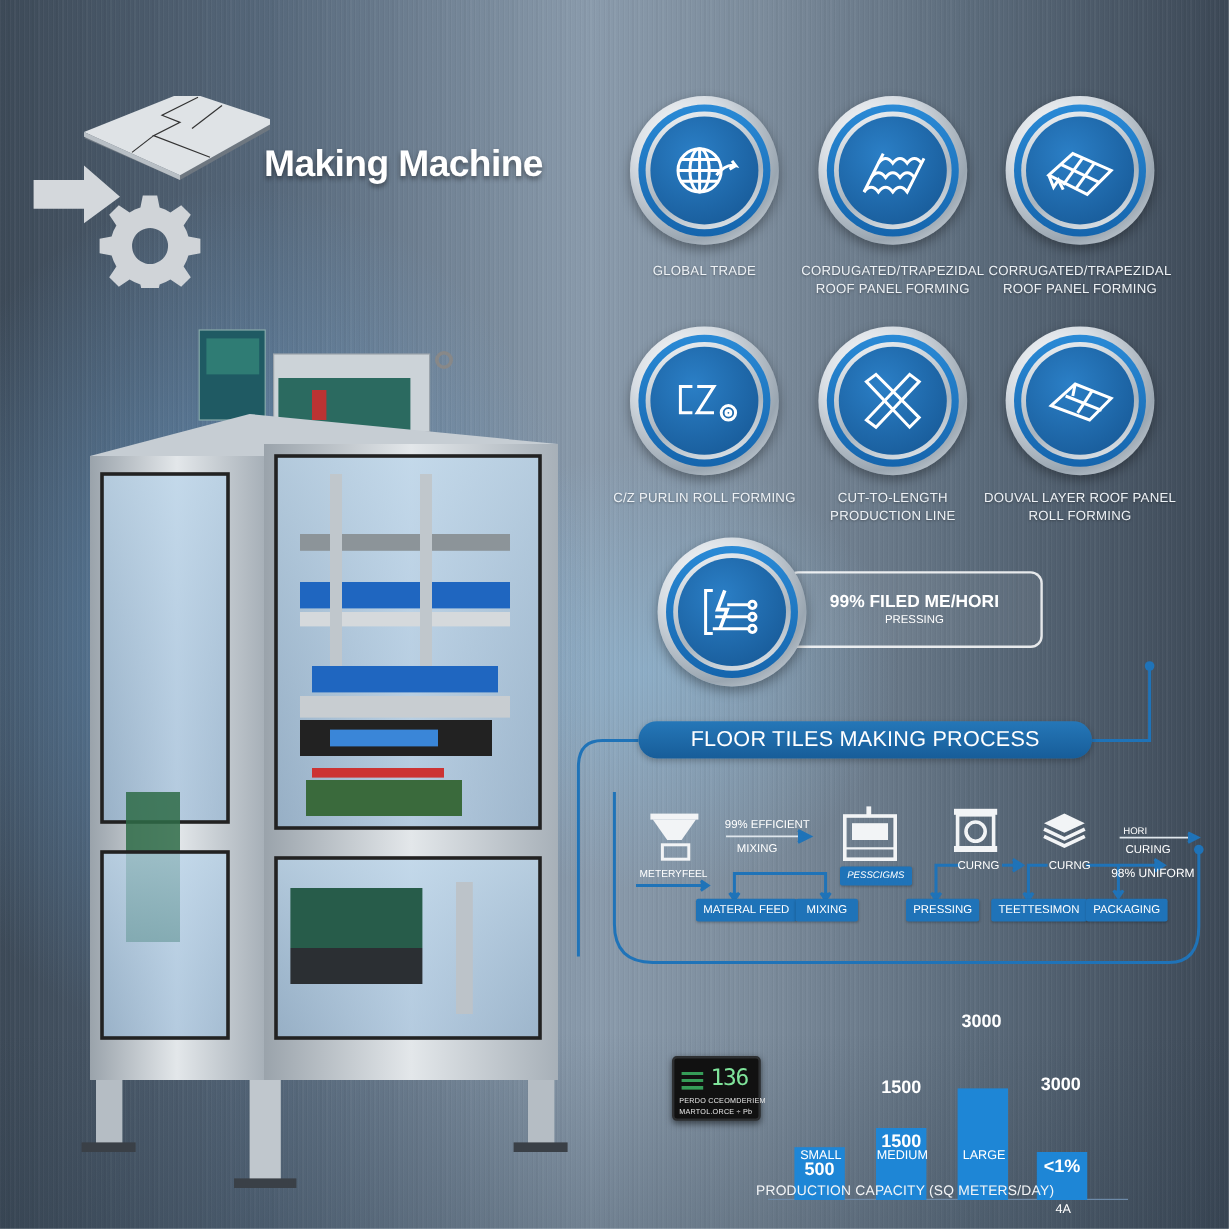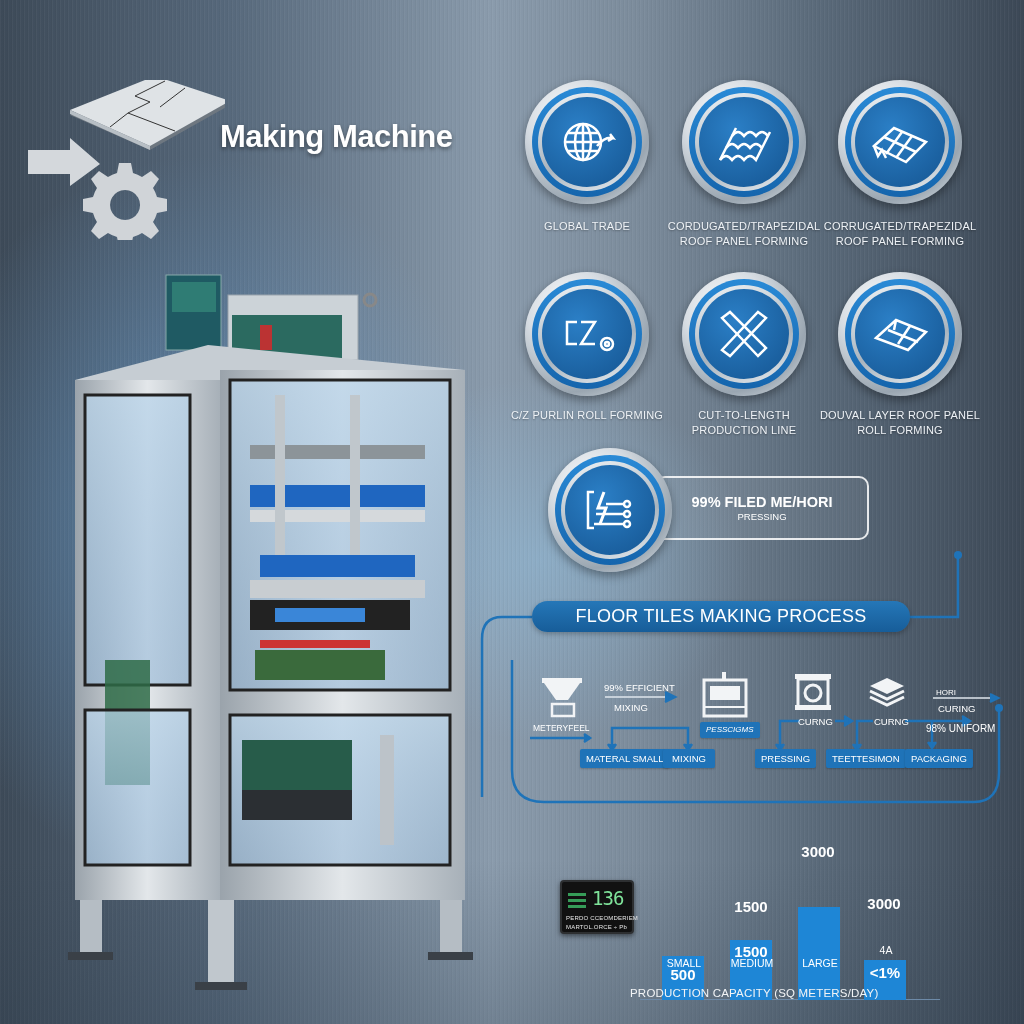--- a/index.html
+++ b/index.html
@@ -353,21 +353,21 @@
 <span class="step-lbl" style="left:604px;top:682px;">99% EFFICIENT</span>
 <span class="step-lbl" style="left:614px;top:702px;">MIXING</span>
 <span class="step-lbl" style="left:533px;top:723px;font-size:8.5px;">METERYFEEL</span>
 <div class="step-box" style="left:700px;top:722px;height:16px;line-height:16px;font-size:8px;font-style:italic;">PESSCIGMS</div>
 <span class="step-lbl" style="left:798px;top:716px;">CURNG</span>
 <span class="step-lbl" style="left:874px;top:716px;">CURNG</span>
 <span class="step-lbl" style="left:926px;top:675px;font-size:10px;margin-top:48px;">98% UNIFORM</span>
 <span class="step-lbl" style="left:936px;top:688px;font-size:8px;">HORI</span>
 <span class="step-lbl" style="left:938px;top:703px;">CURING</span>
 
-<div class="step-box" style="left:580px;top:749px;">MATERAL SMALL</div>
+<div class="step-box" style="left:580px;top:749px;">MATERAL FEED</div>
 <div class="step-box" style="left:663px;top:749px;width:52px;">MIXING</div>
 <div class="step-box" style="left:755px;top:749px;">PRESSING</div>
 <div class="step-box" style="left:826px;top:749px;">TEETTESIMON</div>
 <div class="step-box" style="left:905px;top:749px;">PACKAGING</div>
 
 <div class="lcd">
   <div class="grid"></div>
   <span class="digits">136</span>
   <span class="txt" style="top:33px;">PERDO CCEOMDERIEM</span>
   <span class="txt" style="top:42px;">MARTOL.ORCE ÷ Pb</span>
@@ -386,14 +386,14 @@
   <div class="bar" style="left:158px;height:93px;"></div>
   <span class="bar-top" style="left:148px;top:3px;">3000</span>
   <div class="bar" style="left:224px;height:40px;">
     <span class="in-val" style="top:4px;">&lt;1%</span>
   </div>
   <span class="bar-top" style="left:214px;top:55px;">3000</span>
 </div>
 <span class="x-lbl" style="left:654px;top:957px;">SMALL</span>
 <span class="x-lbl" style="left:722px;top:957px;">MEDIUM</span>
 <span class="x-lbl" style="left:790px;top:957px;">LARGE</span>
-<span class="x-lbl" style="left:856px;top:944px;">4A</span>
+<span class="x-lbl" style="left:856px;top:1002px;">4A</span>
 <span class="axis-title">PRODUCTION CAPACITY (SQ METERS/DAY)</span>
 
 </body></html>

